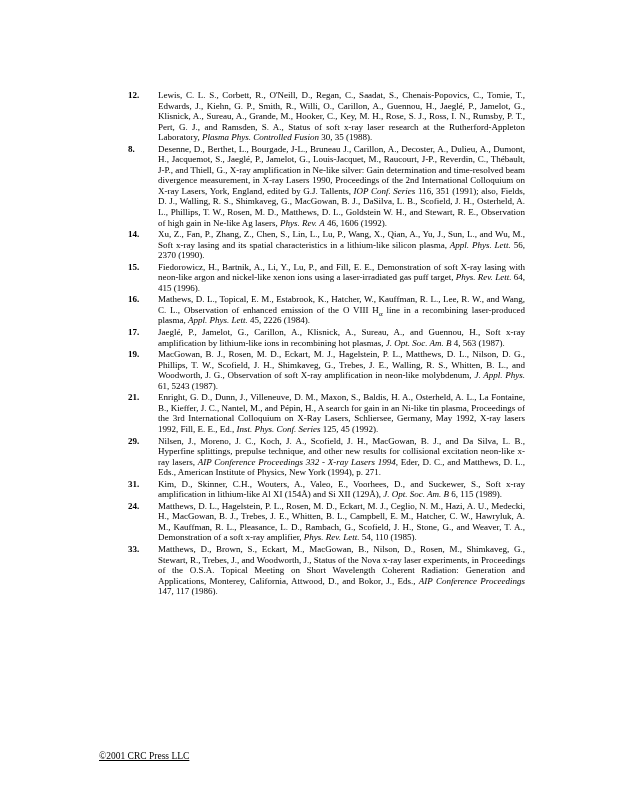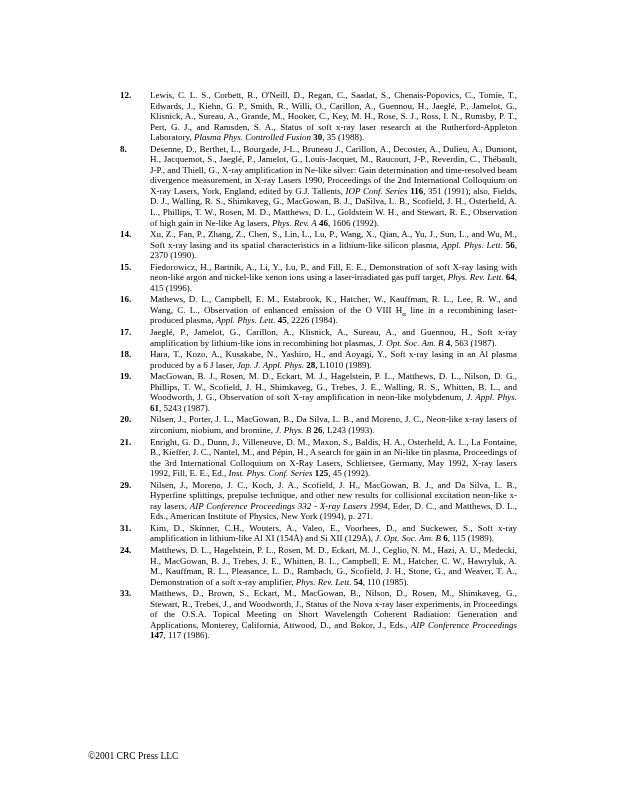--- a/index.html
+++ b/index.html
@@ -12,21 +12,21 @@
     width: 617px;
     height: 800px;
     margin: 0 auto;
     background: #ffffff;
     font-family: "Liberation Serif", "DejaVu Serif", serif;
     color: #000000;
     overflow: hidden;
   }
   .ref-list {
     position: absolute;
-    left: 120px;
+    left: 128px;
     top: 90px;
     width: 397px;
     list-style: none;
     margin: 0;
     padding: 0;
     font-size: 9px;
     line-height: 10.55px;
   }
   .ref {
     display: flex;
@@ -35,31 +35,32 @@
   }
   .ref-num {
     flex: 0 0 30px;
     font-weight: bold;
   }
   .ref-text {
     flex: 1 1 auto;
     text-align: justify;
   }
   .ref-text i { font-style: italic; }
-  .ref-text b { font-weight: bold; }
+  .ref-text b { font-weight: normal; }
   .ref-text sub {
     font-size: 7px;
     vertical-align: sub;
     line-height: 0;
   }
   .copyright {
     position: absolute;
-    left: 88px;
+    left: 99px;
     top: 751px;
     font-size: 9.5px;
+    text-decoration: underline;
   }
 </style>
 </head>
 <body>
 
 <div class="page">
 
   <ol class="ref-list">
   <li class="ref">
     <span class="ref-num">12.</span>
@@ -76,42 +77,34 @@
     <span class="ref-text"><span>Xu, Z., Fan, P., Zhang, Z., Chen, S., Lin, L., Lu, P., Wang, X., Qian, A., Yu, J., Sun, L., and Wu, M., Soft x-ray lasing and its spatial characteristics in a lithium-like silicon plasma, </span><i>Appl. Phys. Lett.</i><span> </span><b>56</b><span>, 2370 (1990).</span></span>
   </li>
 
   <li class="ref">
     <span class="ref-num">15.</span>
     <span class="ref-text"><span>Fiedorowicz, H., Bartnik, A., Li, Y., Lu, P., and Fill, E. E., Demonstration of soft X-ray lasing with neon-like argon and nickel-like xenon ions using a laser-irradiated gas puff target, </span><i>Phys. Rev. Lett.</i><span> </span><b>64</b><span>, 415 (1996).</span></span>
   </li>
 
   <li class="ref">
     <span class="ref-num">16.</span>
-    <span class="ref-text"><span>Mathews, D. L., Campbell, E. M., Estabrook, K., Hatcher, W., Kauffman, R. L., Lee, R. W., and Wang, C. L., Observation of enhanced emission of the O VIII H</span><sub>α</sub><span> line in a recombining laser-produced plasma, </span><i>Appl. Phys. Lett.</i><span> </span><b>45</b><span>, 2226 (1984).</span></span>
+    <span class="ref-text"><span>Mathews, D. L., Topical, E. M., Estabrook, K., Hatcher, W., Kauffman, R. L., Lee, R. W., and Wang, C. L., Observation of enhanced emission of the O VIII H</span><sub>α</sub><span> line in a recombining laser-produced plasma, </span><i>Appl. Phys. Lett.</i><span> </span><b>45</b><span>, 2226 (1984).</span></span>
   </li>
 
   <li class="ref">
     <span class="ref-num">17.</span>
     <span class="ref-text"><span>Jaeglé, P., Jamelot, G., Carillon, A., Klisnick, A., Sureau, A., and Guennou, H., Soft x-ray amplification by lithium-like ions in recombining hot plasmas, </span><i>J. Opt. Soc. Am. B</i><span> </span><b>4</b><span>, 563 (1987).</span></span>
   </li>
 
-  <li class="ref">
-    <span class="ref-num">18.</span>
-    <span class="ref-text"><span>Hara, T., Kozo, A., Kusakabe, N., Yashiro, H., and Aoyagi, Y., Soft x-ray lasing in an Al plasma produced by a 6 J laser, </span><i>Jap. J. Appl. Phys.</i><span> </span><b>28</b><span>, L1010 (1989).</span></span>
-  </li>
 
   <li class="ref">
     <span class="ref-num">19.</span>
     <span class="ref-text"><span>MacGowan, B. J., Rosen, M. D., Eckart, M. J., Hagelstein, P. L., Matthews, D. L., Nilson, D. G., Phillips, T. W., Scofield, J. H., Shimkaveg, G., Trebes, J. E., Walling, R. S., Whitten, B. L., and Woodworth, J. G., Observation of soft X-ray amplification in neon-like molybdenum, </span><i>J. Appl. Phys.</i><span> </span><b>61</b><span>, 5243 (1987).</span></span>
   </li>
 
-  <li class="ref">
-    <span class="ref-num">20.</span>
-    <span class="ref-text"><span>Nilsen, J., Porter, J. L., MacGowan, B., Da Silva, L. B., and Moreno, J. C., Neon-like x-ray lasers of zirconium, niobium, and bromine, </span><i>J. Phys. B</i><span> </span><b>26</b><span>, L243 (1993).</span></span>
-  </li>
 
   <li class="ref">
     <span class="ref-num">21.</span>
     <span class="ref-text"><span>Enright, G. D., Dunn, J., Villeneuve, D. M., Maxon, S., Baldis, H. A., Osterheld, A. L., La Fontaine, B., Kieffer, J. C., Nantel, M., and Pépin, H., A search for gain in an Ni-like tin plasma, Proceedings of the 3rd International Colloquium on X-Ray Lasers, Schliersee, Germany, May 1992, X-ray lasers 1992, Fill, E. E., Ed., </span><i>Inst. Phys. Conf. Series</i><span> </span><b>125</b><span>, 45 (1992).</span></span>
   </li>
 
   <li class="ref">
     <span class="ref-num">29.</span>
     <span class="ref-text"><span>Nilsen, J., Moreno, J. C., Koch, J. A., Scofield, J. H., MacGowan, B. J., and Da Silva, L. B., Hyperfine splittings, prepulse technique, and other new results for collisional excitation neon-like x-ray lasers, </span><i>AIP Conference Proceedings 332 - X-ray Lasers 1994</i><span>, Eder, D. C., and Matthews, D. L., Eds., American Institute of Physics, New York (1994), p. 271.</span></span>
   </li>

